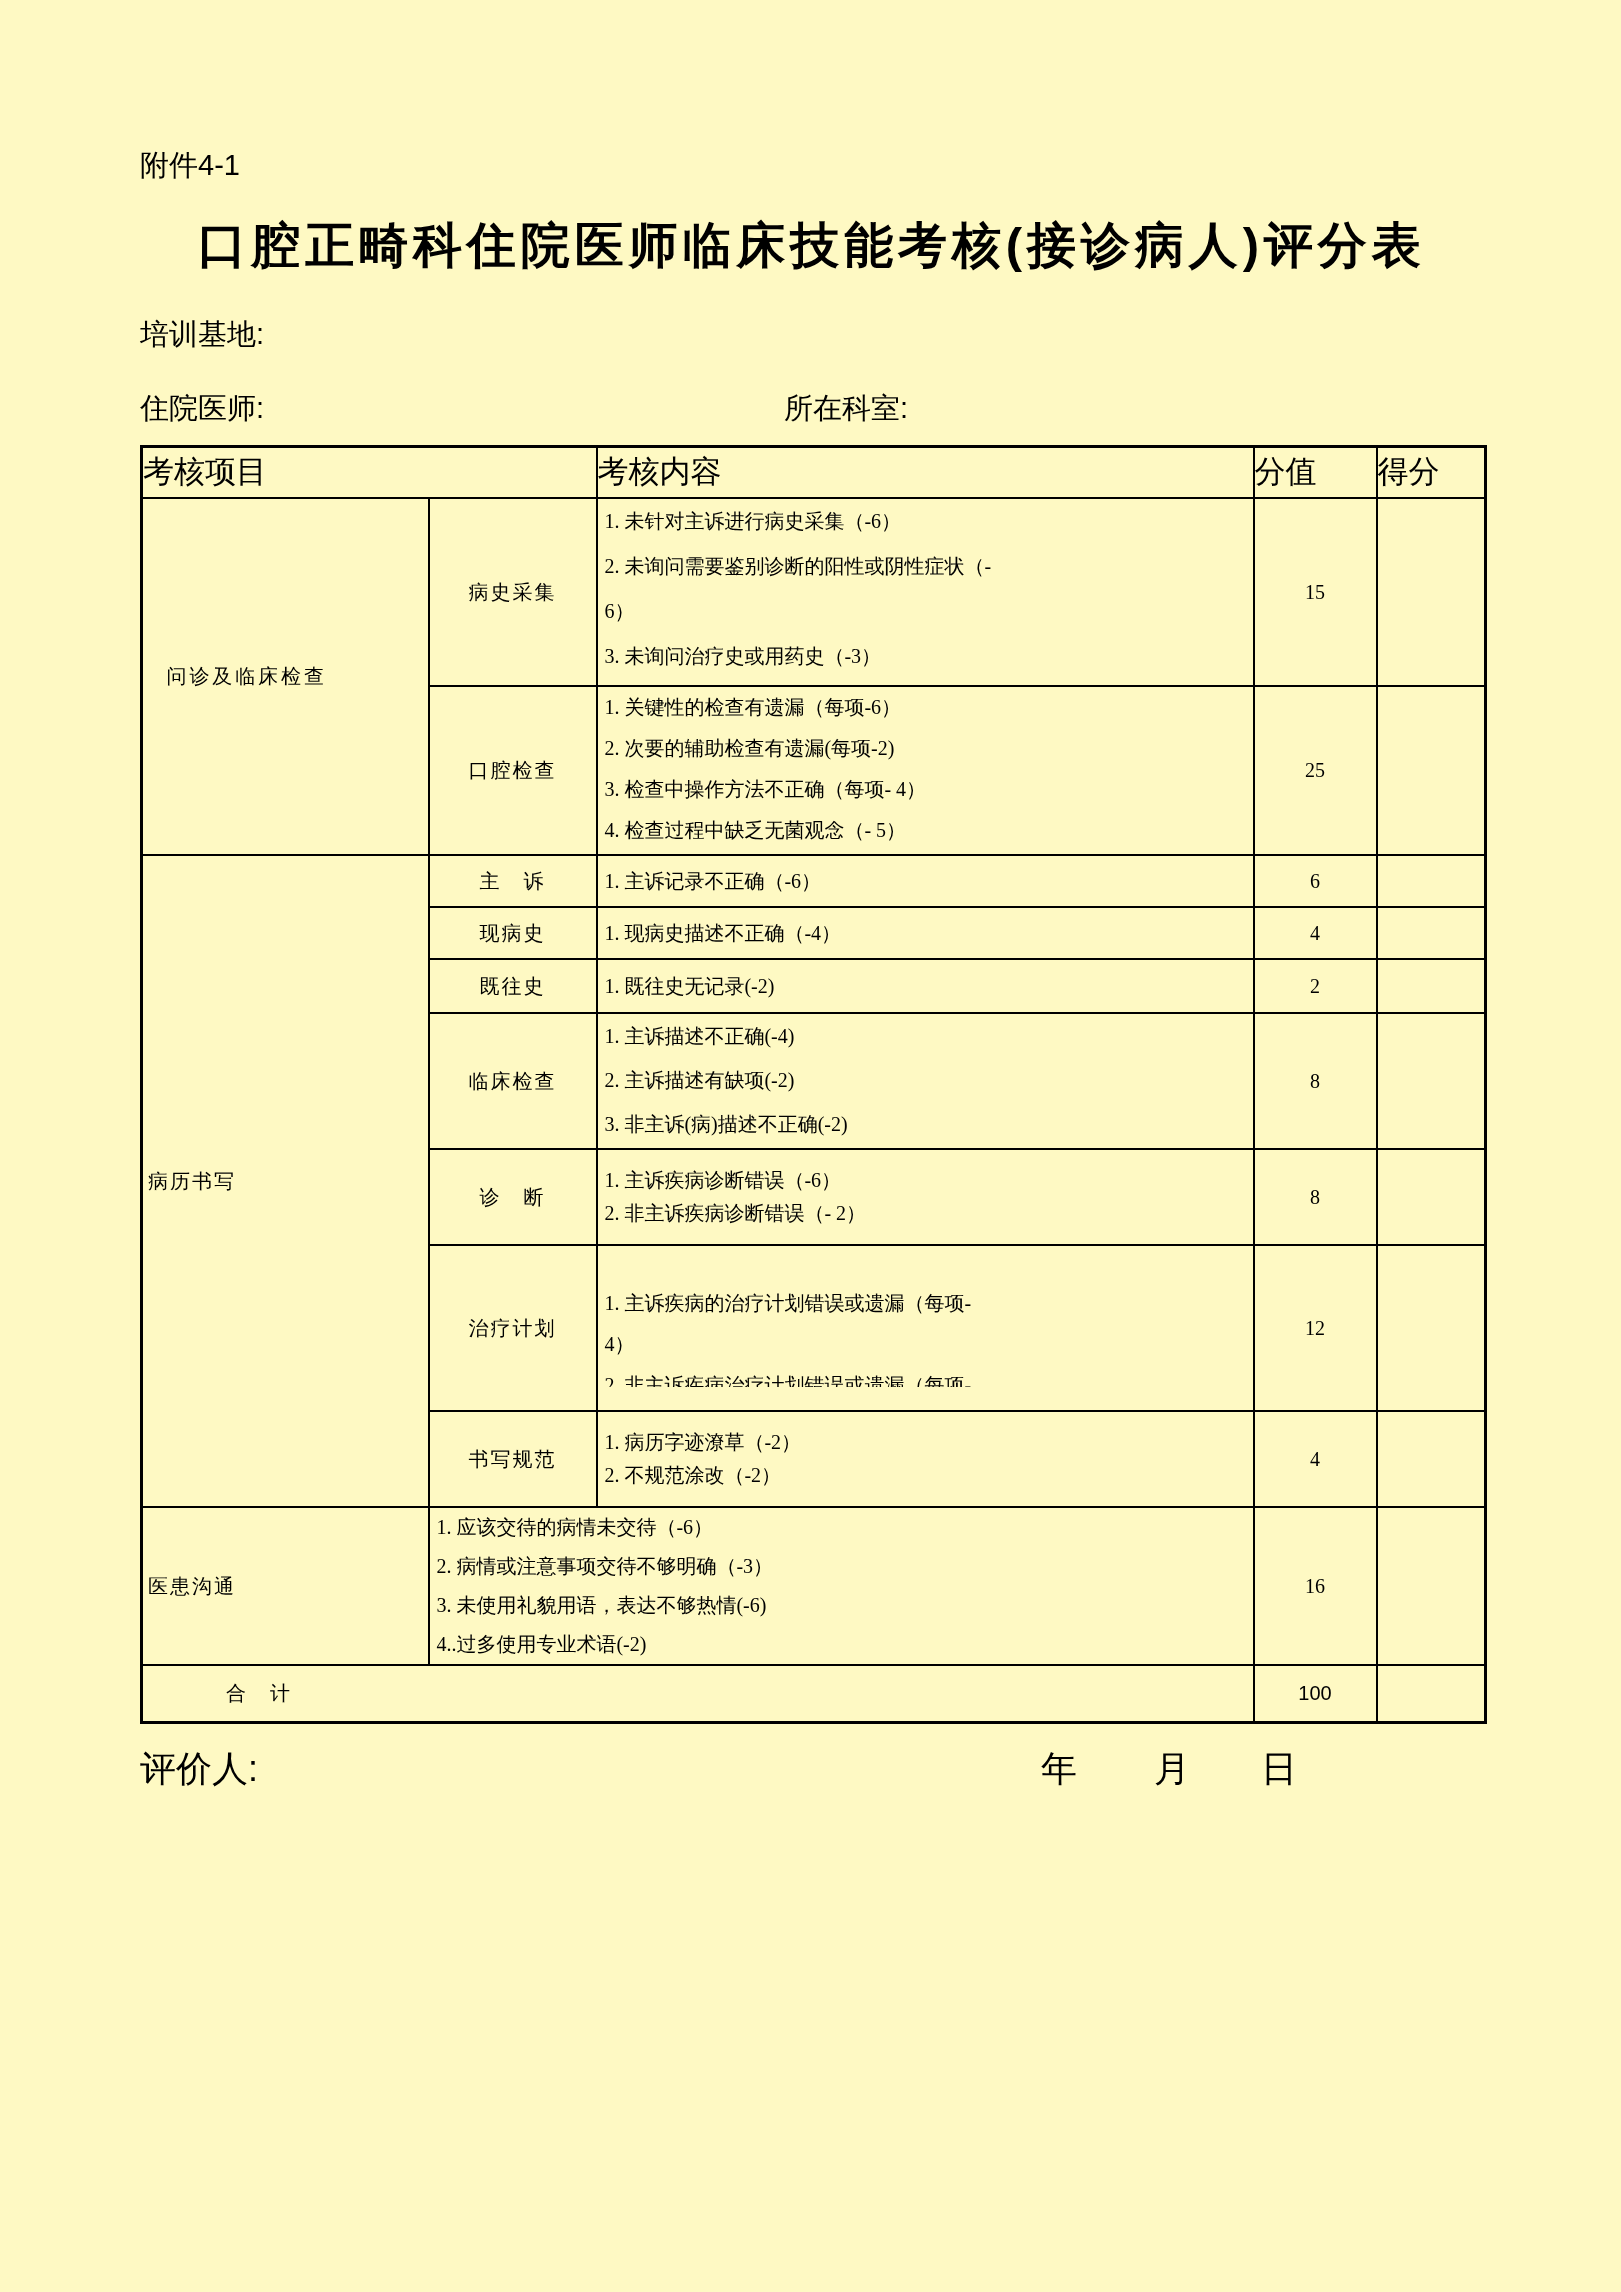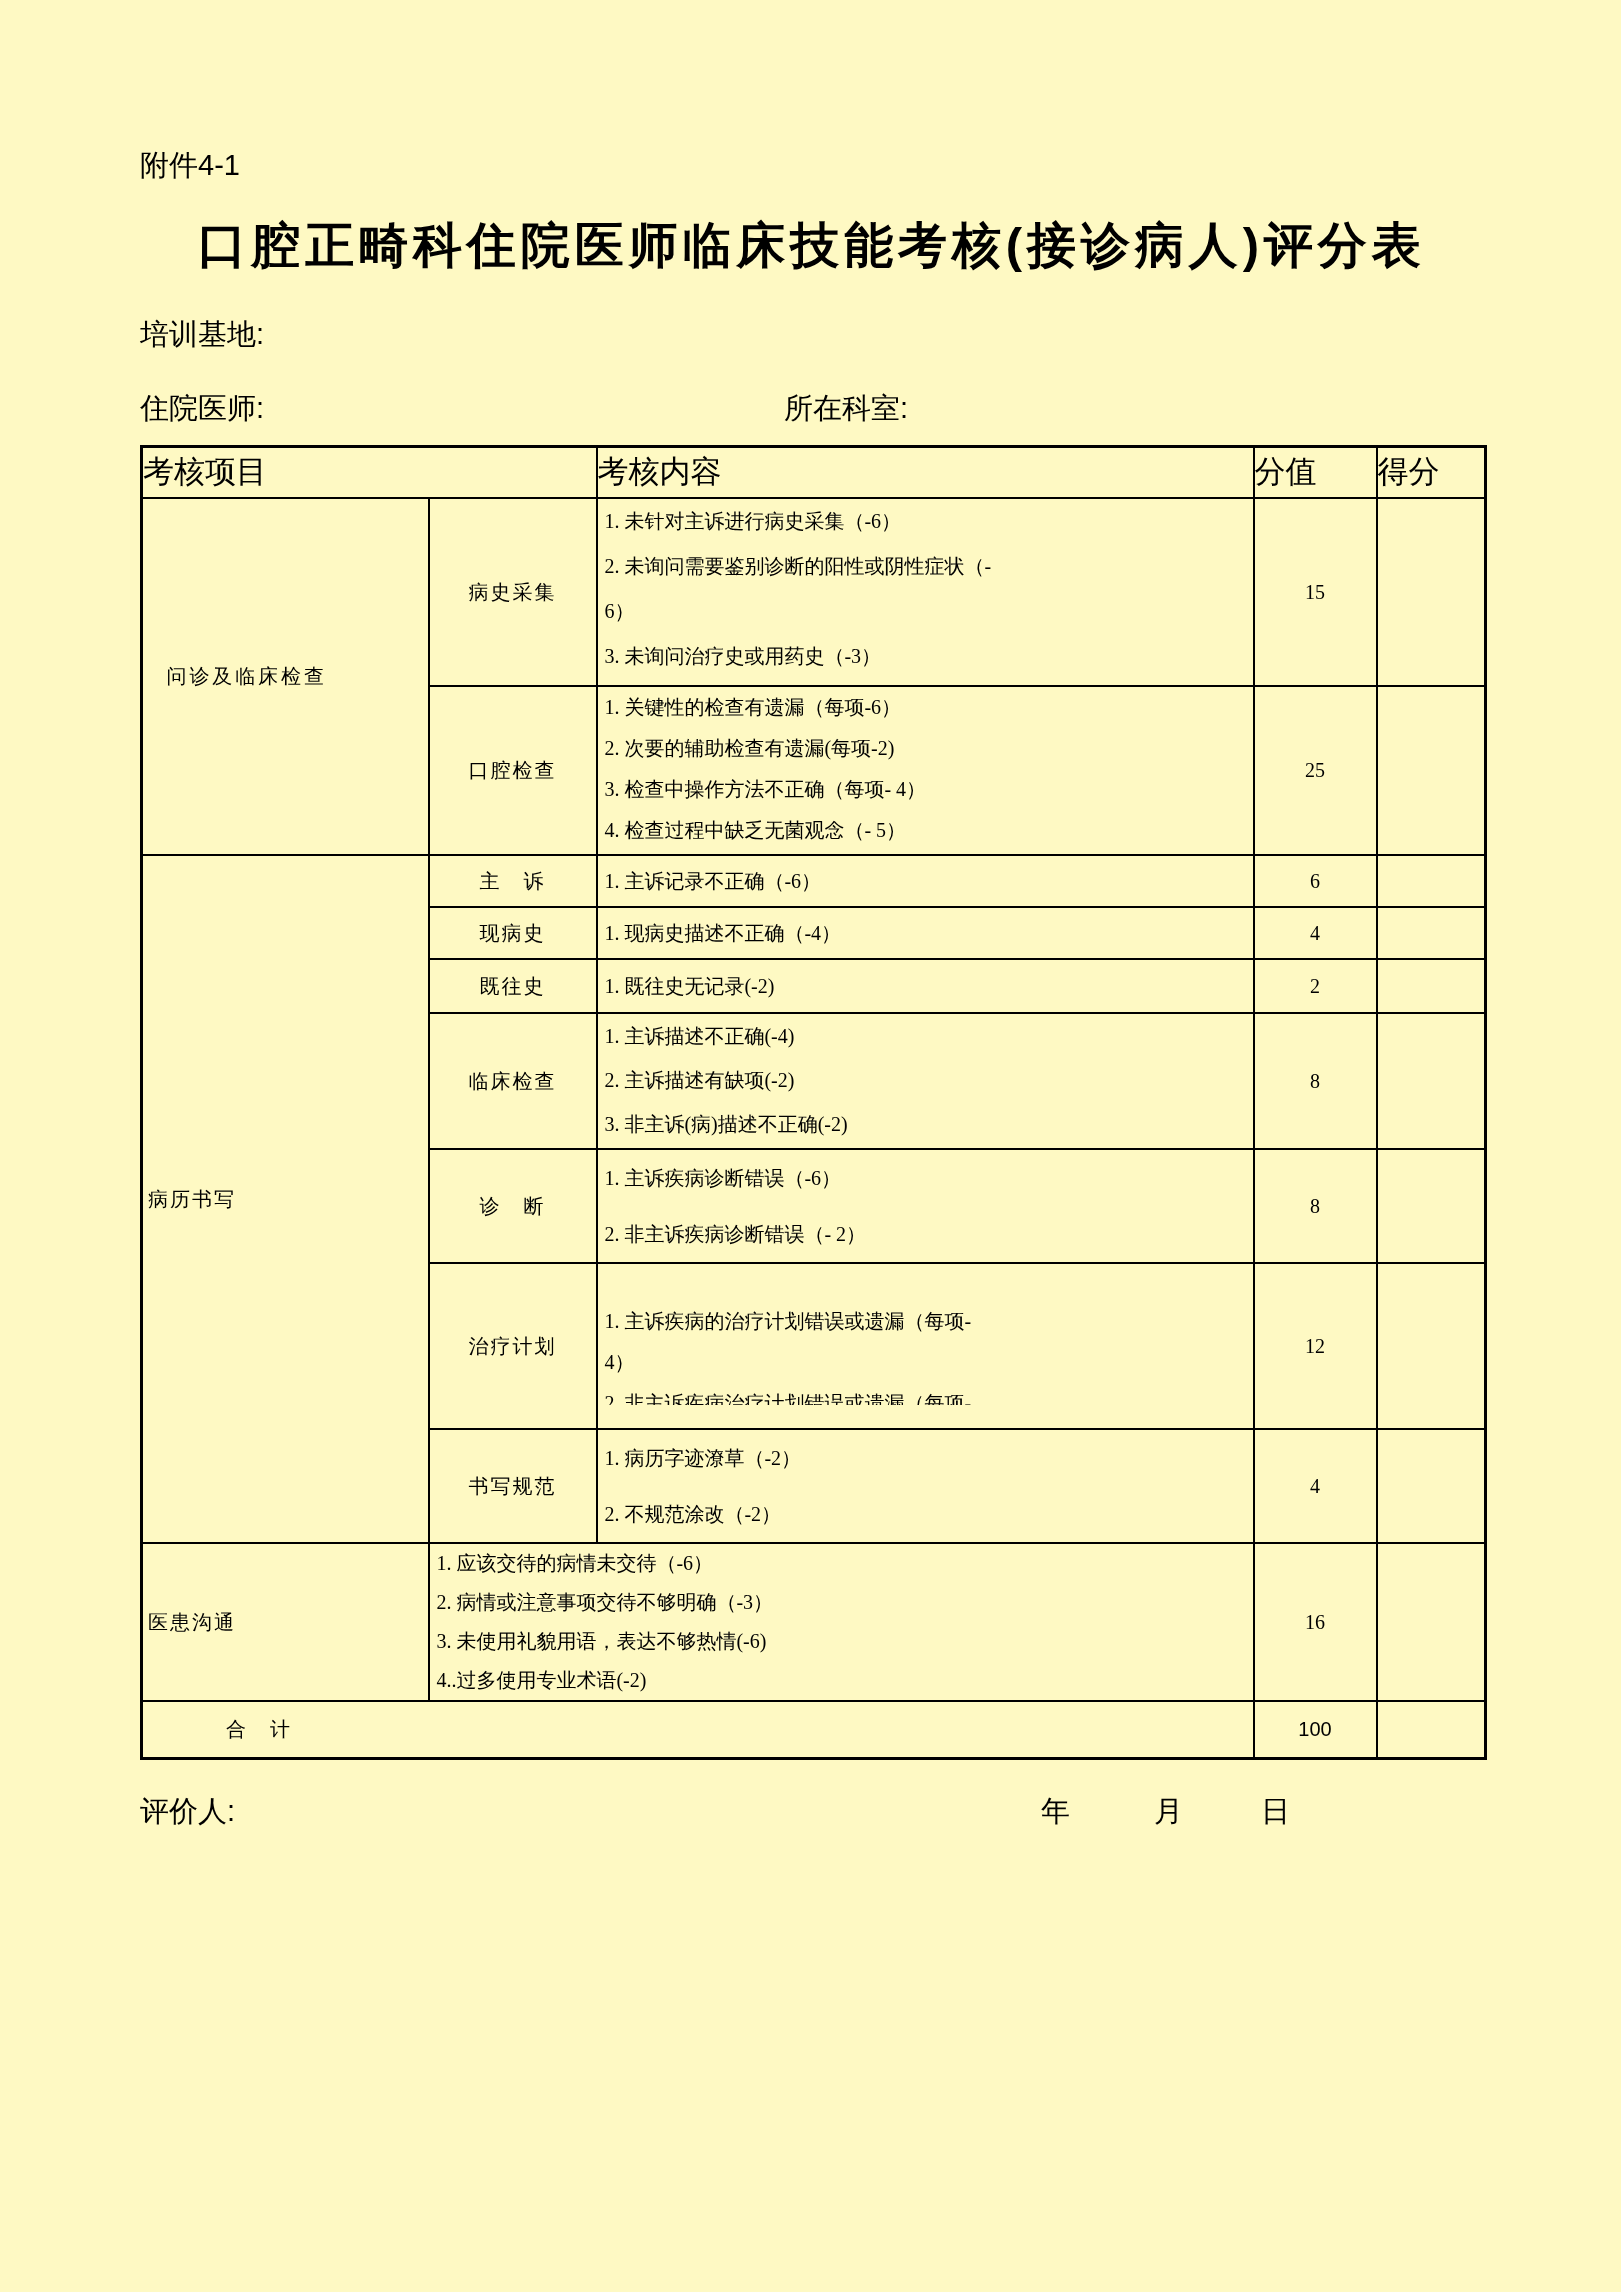--- a/index.html
+++ b/index.html
@@ -81,21 +81,21 @@
     text-align: left;
     vertical-align: top;
     padding-left: 6.9px;
     padding-right: 3.9px;
     white-space: pre-line;
   }
   td.content.vmid { vertical-align: middle; }
   .lh46 { line-height: 45px; padding-top: 3.9px; }
   .lh42 { line-height: 41px; padding-top: 2px; }
   .lh45 { line-height: 44px; padding-top: 2.9px; }
-  .lh44 { line-height: 56px; }
+  .lh44 { line-height: 33px; }
   .lh40 { line-height: 39px; padding-top: 2px; }
   td.score {
     text-align: center;
     vertical-align: middle;
     font-size: 20px;
   }
   td.score.sans { font-family: "Liberation Sans", "DejaVu Sans", sans-serif; }
   td.total-label {
     text-align: left;
     vertical-align: middle;
@@ -107,22 +107,22 @@
     height: 104px;
     overflow: hidden;
     line-height: 41px;
     padding-top: 2px;
     white-space: pre-line;
   }
   .footer-line {
     position: relative;
     width: 1343px;
     height: 39px;
-    margin-top: 32px;
-    font-size: 29px;
+    margin-top: 25px;
+    font-size: 36px;
     line-height: 39px;
   }
   .evaluator { position: absolute; left: 0; top: 0; }
   .date-year  { position: absolute; left: 901px;  top: 0; }
   .date-month { position: absolute; left: 1014px; top: 0; }
   .date-day   { position: absolute; left: 1121px; top: 0; }
 </style>
 </head>
 <body>
 

